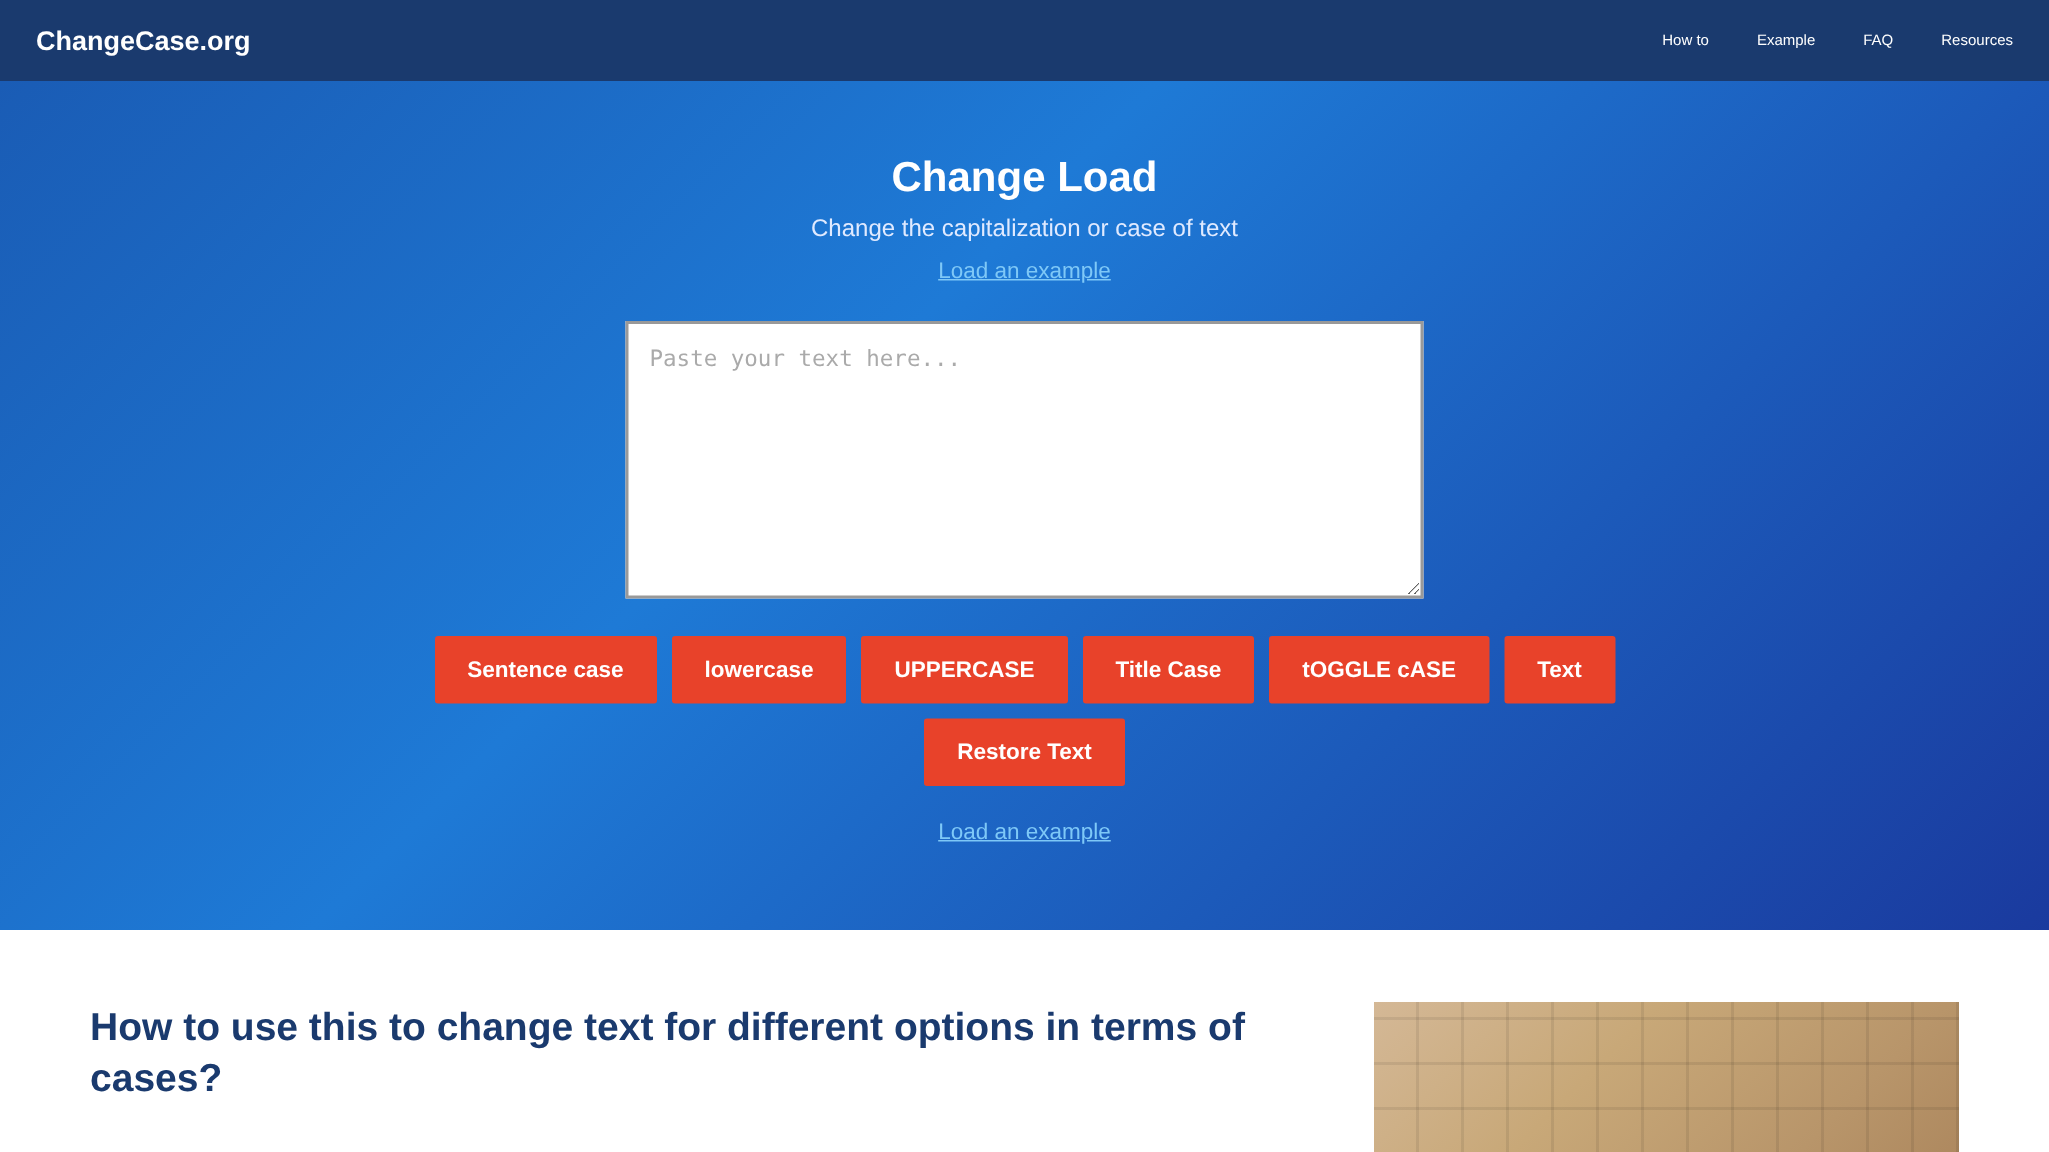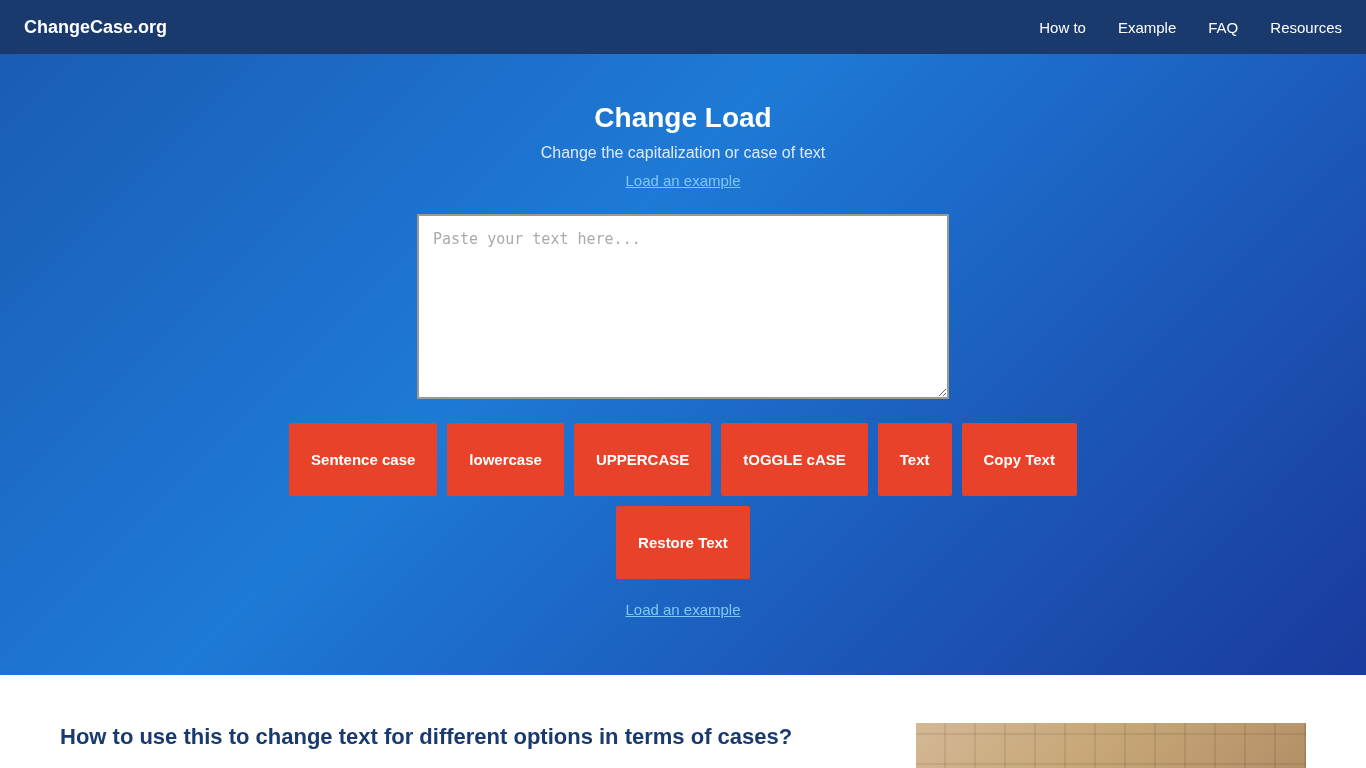--- a/index.html
+++ b/index.html
@@ -20,21 +20,21 @@
       font-weight: bold;
       text-decoration: none;
     }
     .nav-links {
       display: flex;
       gap: 32px;
     }
     .nav-links a {
       color: #fff;
       text-decoration: none;
-      font-size: 15px;
+      font-size: 10px;
     }
 
     
     .hero {
       background: linear-gradient(135deg, #1a5cb5 0%, #1e7ad6 40%, #1a3a9e 100%);
       padding: 48px 0 56px;
       text-align: center;
     }
     .hero h1 {
       color: #fff;
@@ -80,21 +80,21 @@
       justify-content: center;
       gap: 10px;
       margin: 20px auto 0;
       max-width: 960px;
       padding: 0 16px;
     }
     .btn {
       background-color: #e8422a;
       color: #fff;
       border: none;
-      padding: 28px 22px;
+      padding: 14px 22px;
       font-size: 15px;
       font-weight: 600;
       cursor: pointer;
       border-radius: 2px;
       white-space: nowrap;
     }
 
     .load-example-bottom {
       margin-top: 22px;
       display: block;
@@ -112,21 +112,21 @@
       padding: 48px 60px;
       display: flex;
       gap: 60px;
       align-items: flex-start;
     }
     .content-text {
       flex: 1;
     }
     .content-text h2 {
       color: #1a3a6e;
-      font-size: 22px;
+      font-size: 26px;
       font-weight: bold;
       line-height: 1.3;
       margin-bottom: 16px;
     }
     .content-image {
       width: 390px;
       flex-shrink: 0;
     }
     .image-placeholder {
       width: 390px;
@@ -164,23 +164,23 @@
   <a class="load-example" href="#">Load an example</a>
 
   <div class="textarea-wrapper">
     <textarea class="text-input" placeholder="Paste your text here..." style=""></textarea>
   </div>
 
   <div class="buttons-row">
     <button class="btn">Sentence case</button>
     <button class="btn">lowercase</button>
     <button class="btn">UPPERCASE</button>
+    <button class="btn">Title Case</button>
     <button class="btn">tOGGLE cASE</button>
     <button class="btn">Text</button>
-    <button class="btn">Copy Text</button>
     <button class="btn">Restore Text</button>
   </div>
 
   <div class="load-example-bottom">
     <a href="#">Load an example</a>
   </div>
 </section>
 
 <section class="content-section">
   <div class="content-text">

